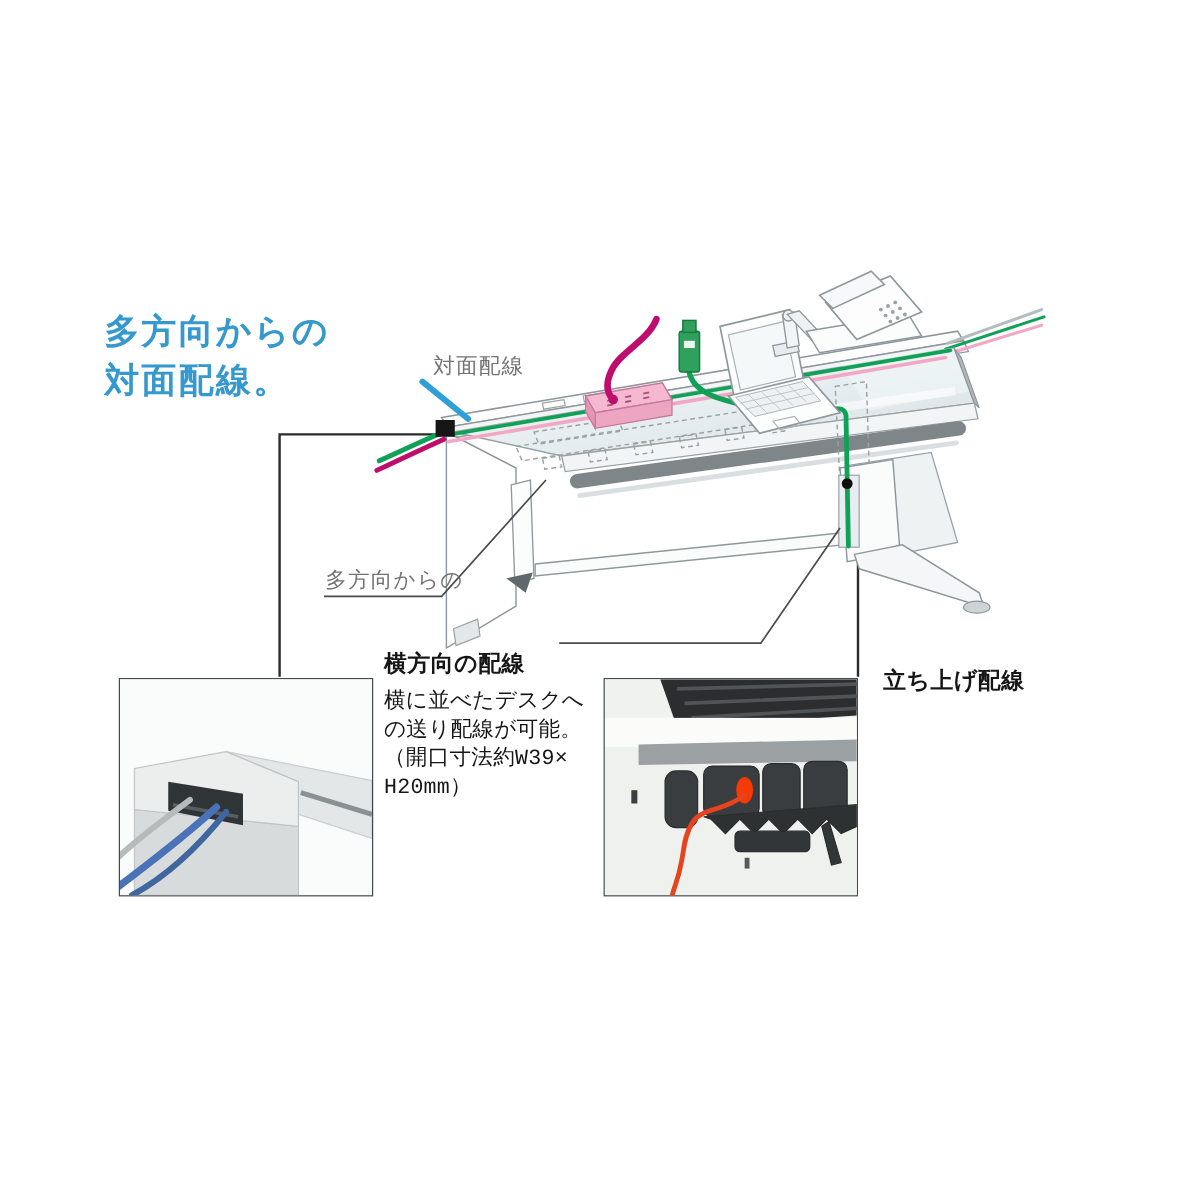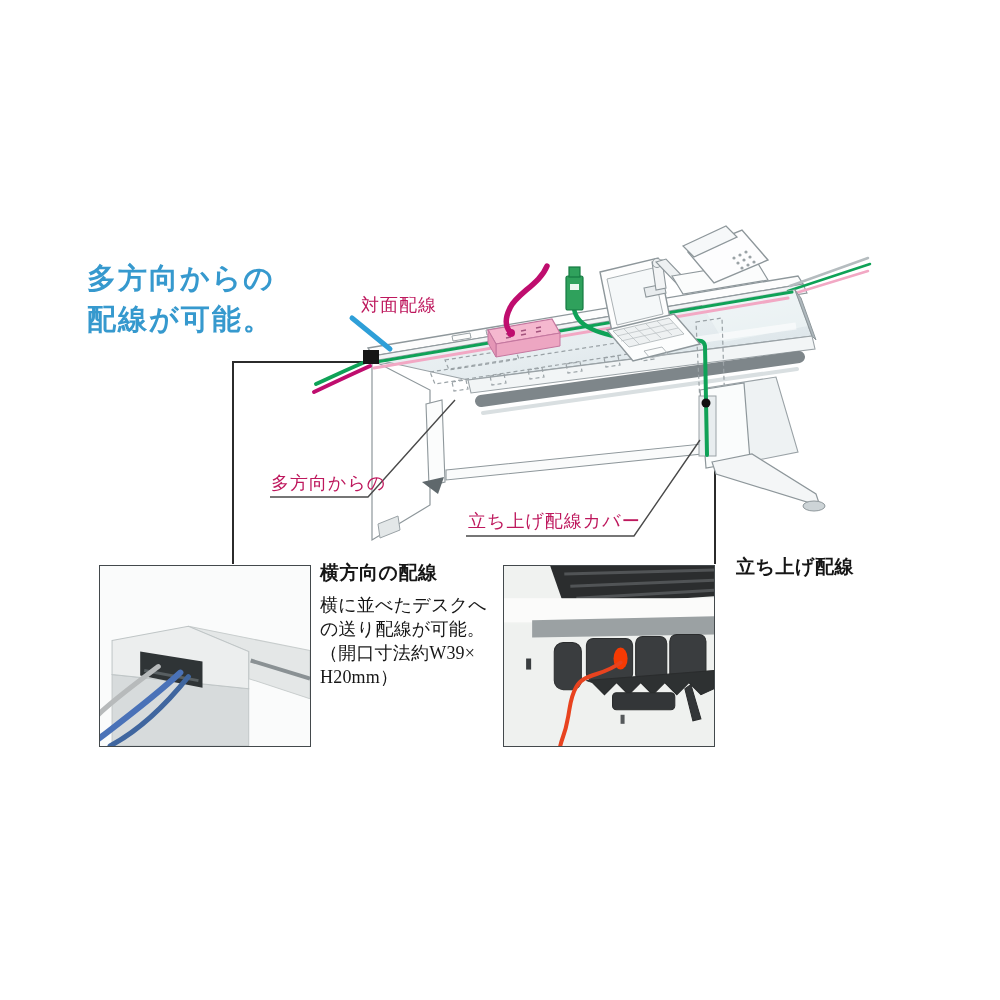--- a/index.html
+++ b/index.html
@@ -1,32 +1,32 @@
 <!DOCTYPE html>
 <html><head>
 <meta charset="utf-8">
 <style>
   html,body{margin:0;padding:0;background:#ffffff;}
   #canvas{position:relative;width:916px;height:1000px;background:#ffffff;overflow:hidden;
-          font-family:Liberation Serif, serif;}
+          font-family:Liberation Mono, monospace;}
   #scene{position:absolute;left:0;top:0;width:1000px;height:1000px;}
   .heading{position:absolute;left:87px;top:258px;font-size:29px;line-height:41px;
            font-weight:600;color:#3699CE;letter-spacing:2px;}
   .heading span{display:block;}
-  .dlabel{position:absolute;font-size:18px;color:#be185d;letter-spacing:1px;white-space:nowrap;}
+  .dlabel{position:absolute;font-size:18px;color:#737373;letter-spacing:1px;white-space:nowrap;}
   #label-taimen{left:361px;top:293px;}
   #label-cordduct{left:271px;top:471px;}
   #label-riser{left:468px;top:509px;}
   .photo{position:absolute;width:212px;height:182px;border:1.5px solid #43494c;
          box-sizing:border-box;background:#f6f7f7;}
   #photo-left{left:99px;top:565px;}
   #photo-right{left:503px;top:565px;}
   .photo svg{display:block;width:100%;height:100%;}
   .tblock{position:absolute;color:#161616;}
-  #tblock-left{left:320px;top:560px;width:168px;}
+  #tblock-left{left:320px;top:540px;width:168px;}
   #tblock-right{left:736px;top:554px;width:200px;}
   .tb-title{font-size:19px;font-weight:700;margin-bottom:7px;letter-spacing:.5px;}
   .tb-body{font-size:18px;line-height:24px;white-space:pre-line;letter-spacing:.2px;}
   #tblock-right .tb-body{line-height:26.5px;}
 </style>
 </head>
 <body>
 
 <div id="canvas">
 
@@ -163,26 +163,25 @@
 
     <g fill="none">
       <path d="M352,318 L390,349" stroke="#2E9FD8" stroke-width="5" stroke-linecap="round"></path>
       <path d="M270,497 L368,497 L455,400" stroke="#4a4a4a" stroke-width="1.4"></path>
       <path d="M466,536 L634,536 L700,440" stroke="#4a4a4a" stroke-width="1.4"></path>
     </g>
   </svg>
 
   <div class="heading">
     <span>多方向からの</span>
-    <span>配線が可能。</span>
+    <span>対面配線。</span>
   </div>
 
   <div id="label-taimen" class="dlabel">対面配線</div>
   <div id="label-cordduct" class="dlabel">多方向からの</div>
-  <div id="label-riser" class="dlabel">立ち上げ配線カバー</div>
 
   <div id="photo-left" class="photo">
     <svg viewBox="0 0 209 179">
       <rect x="0" y="0" width="209" height="179" fill="#fafbfb"></rect>
       <polygon points="12,108 148,122 148,179 12,179" fill="#d7dbdc" stroke="#c2c7c8" stroke-width="1"></polygon>
       <polygon points="88,60 209,84 209,132 148,112 148,85" fill="#e4e7e7" stroke="#c8cdcd" stroke-width="1"></polygon>
       <path d="M150,94 L209,112" stroke="#8a9194" stroke-width="4" fill="none"></path>
       <polygon points="12,74 88,60 148,85 148,122 12,108" fill="#eceeee" stroke="#bfc5c6" stroke-width="1"></polygon>
       <polygon points="40,85 102,95 102,121 40,109" fill="#2f3436"></polygon>
       <path d="M44,104 L98,114" stroke="#585f62" stroke-width="3" fill="none"></path>

